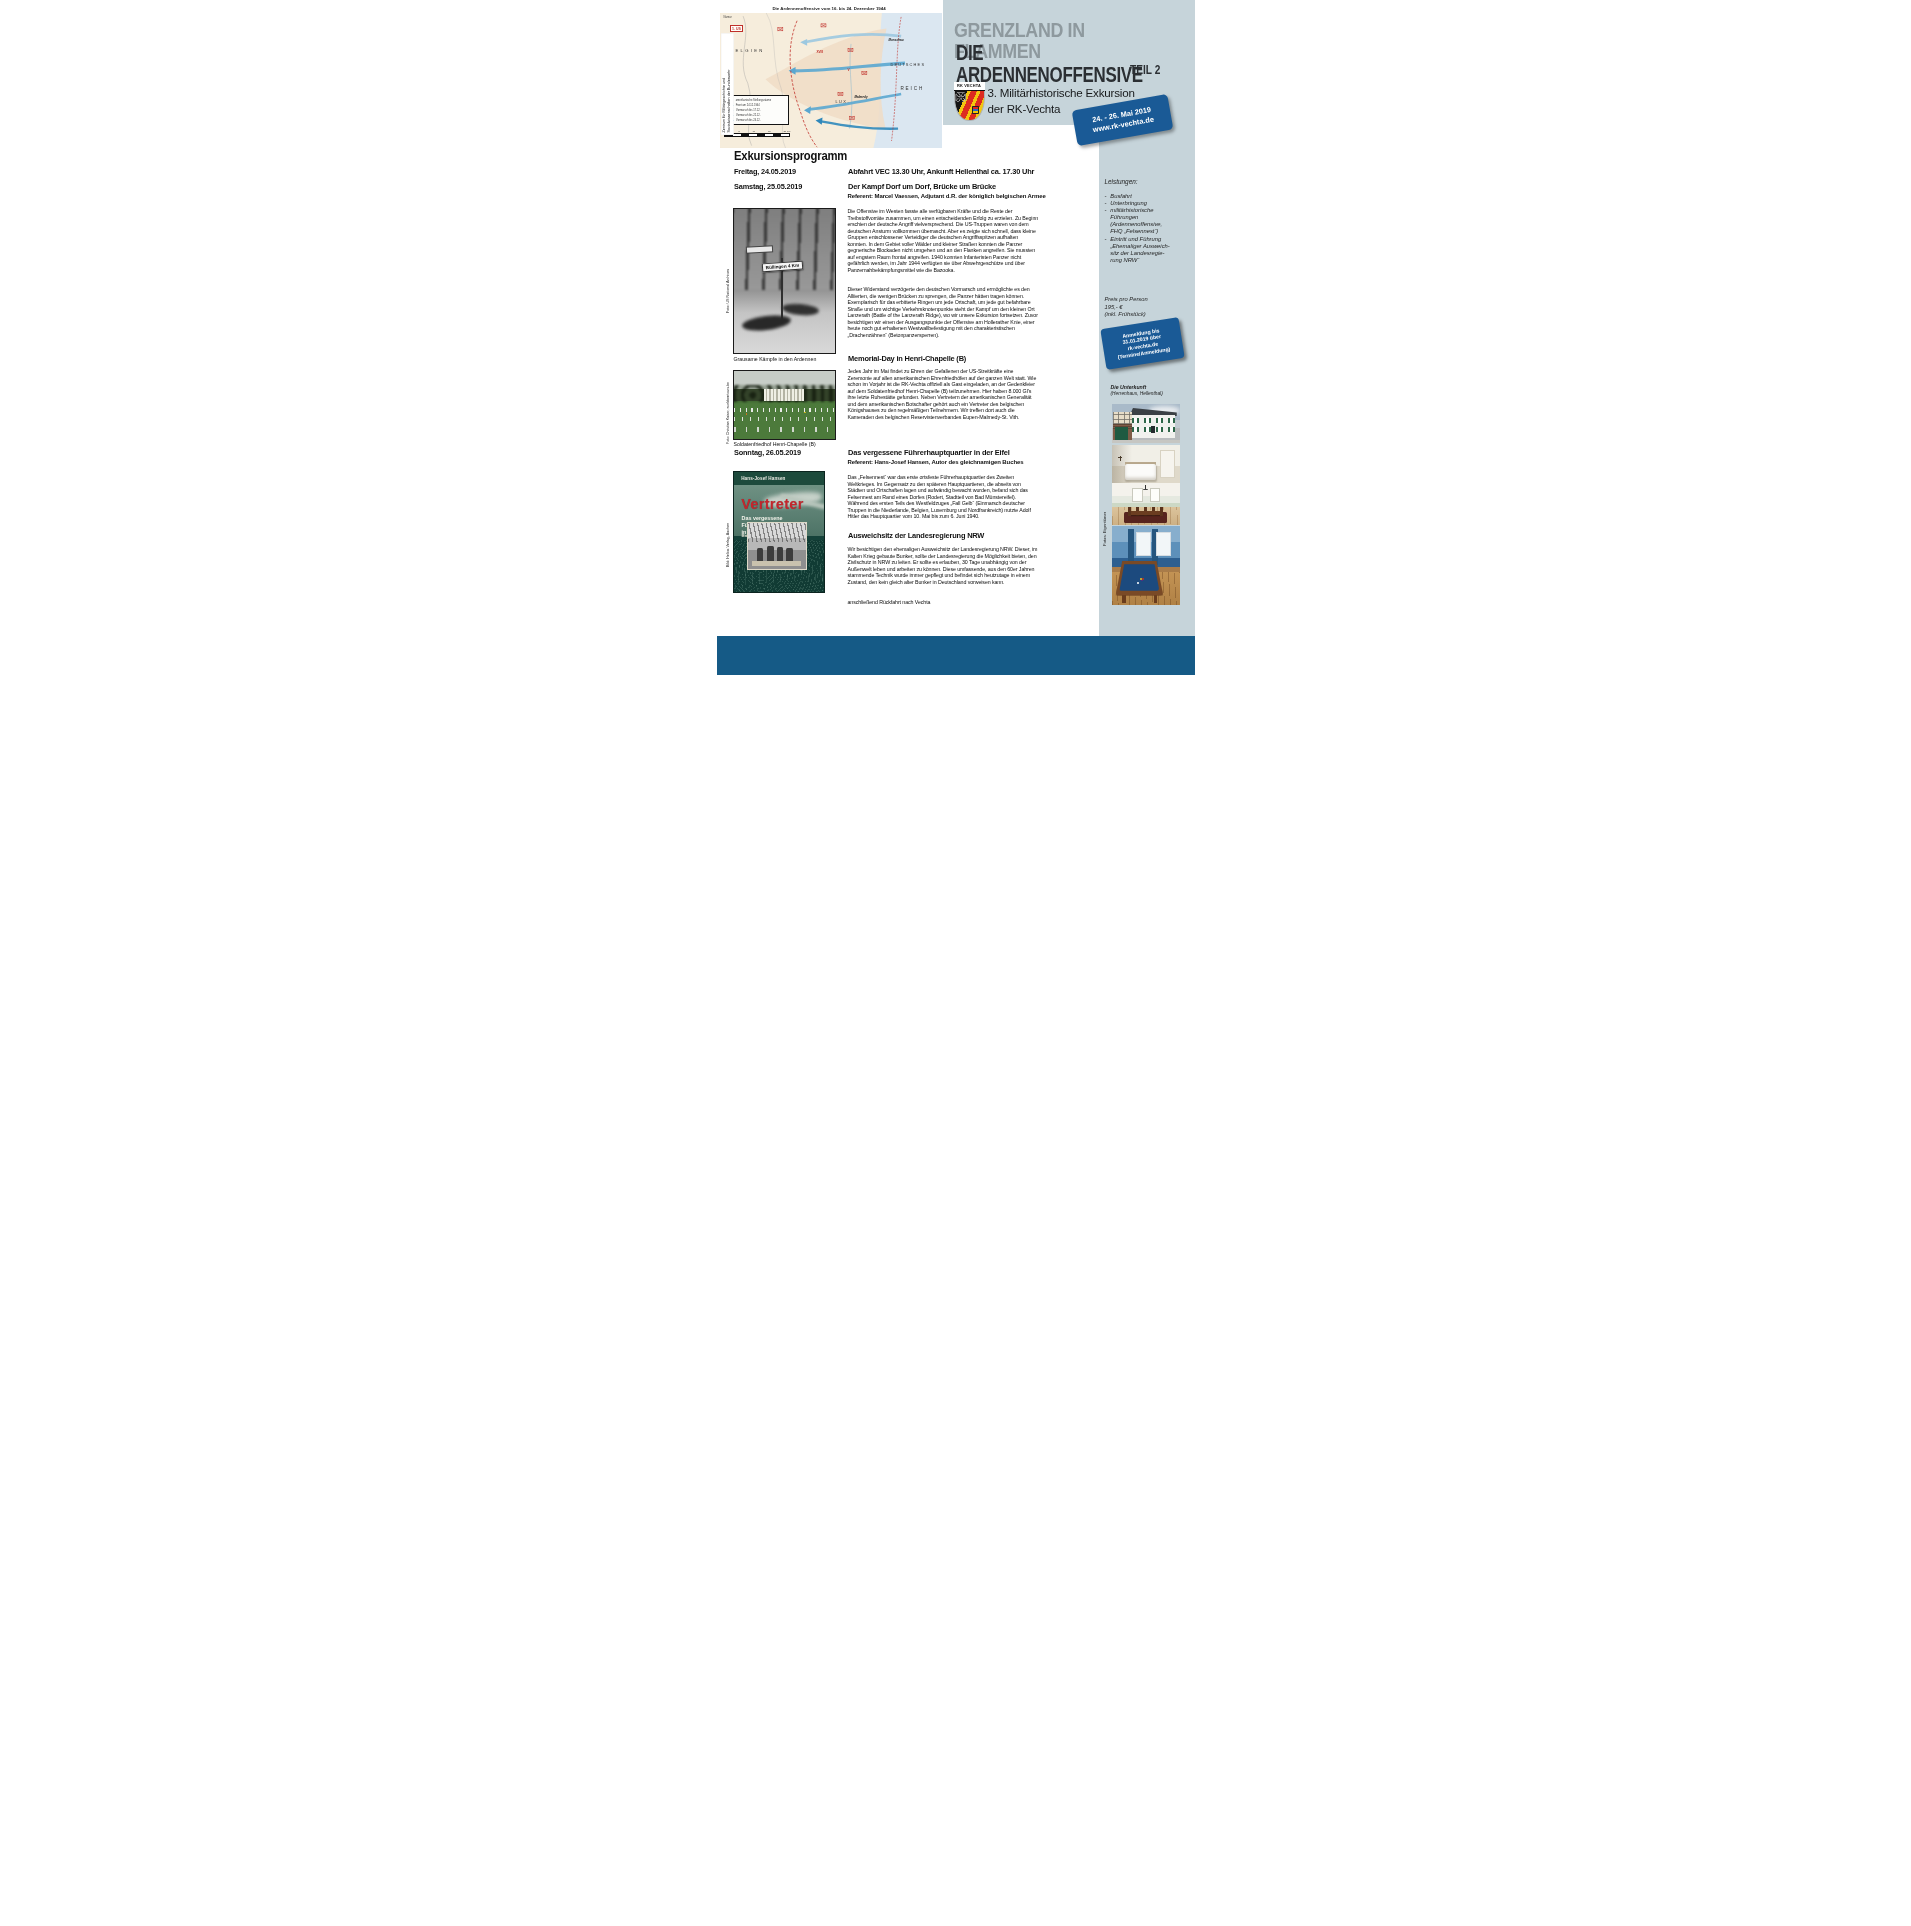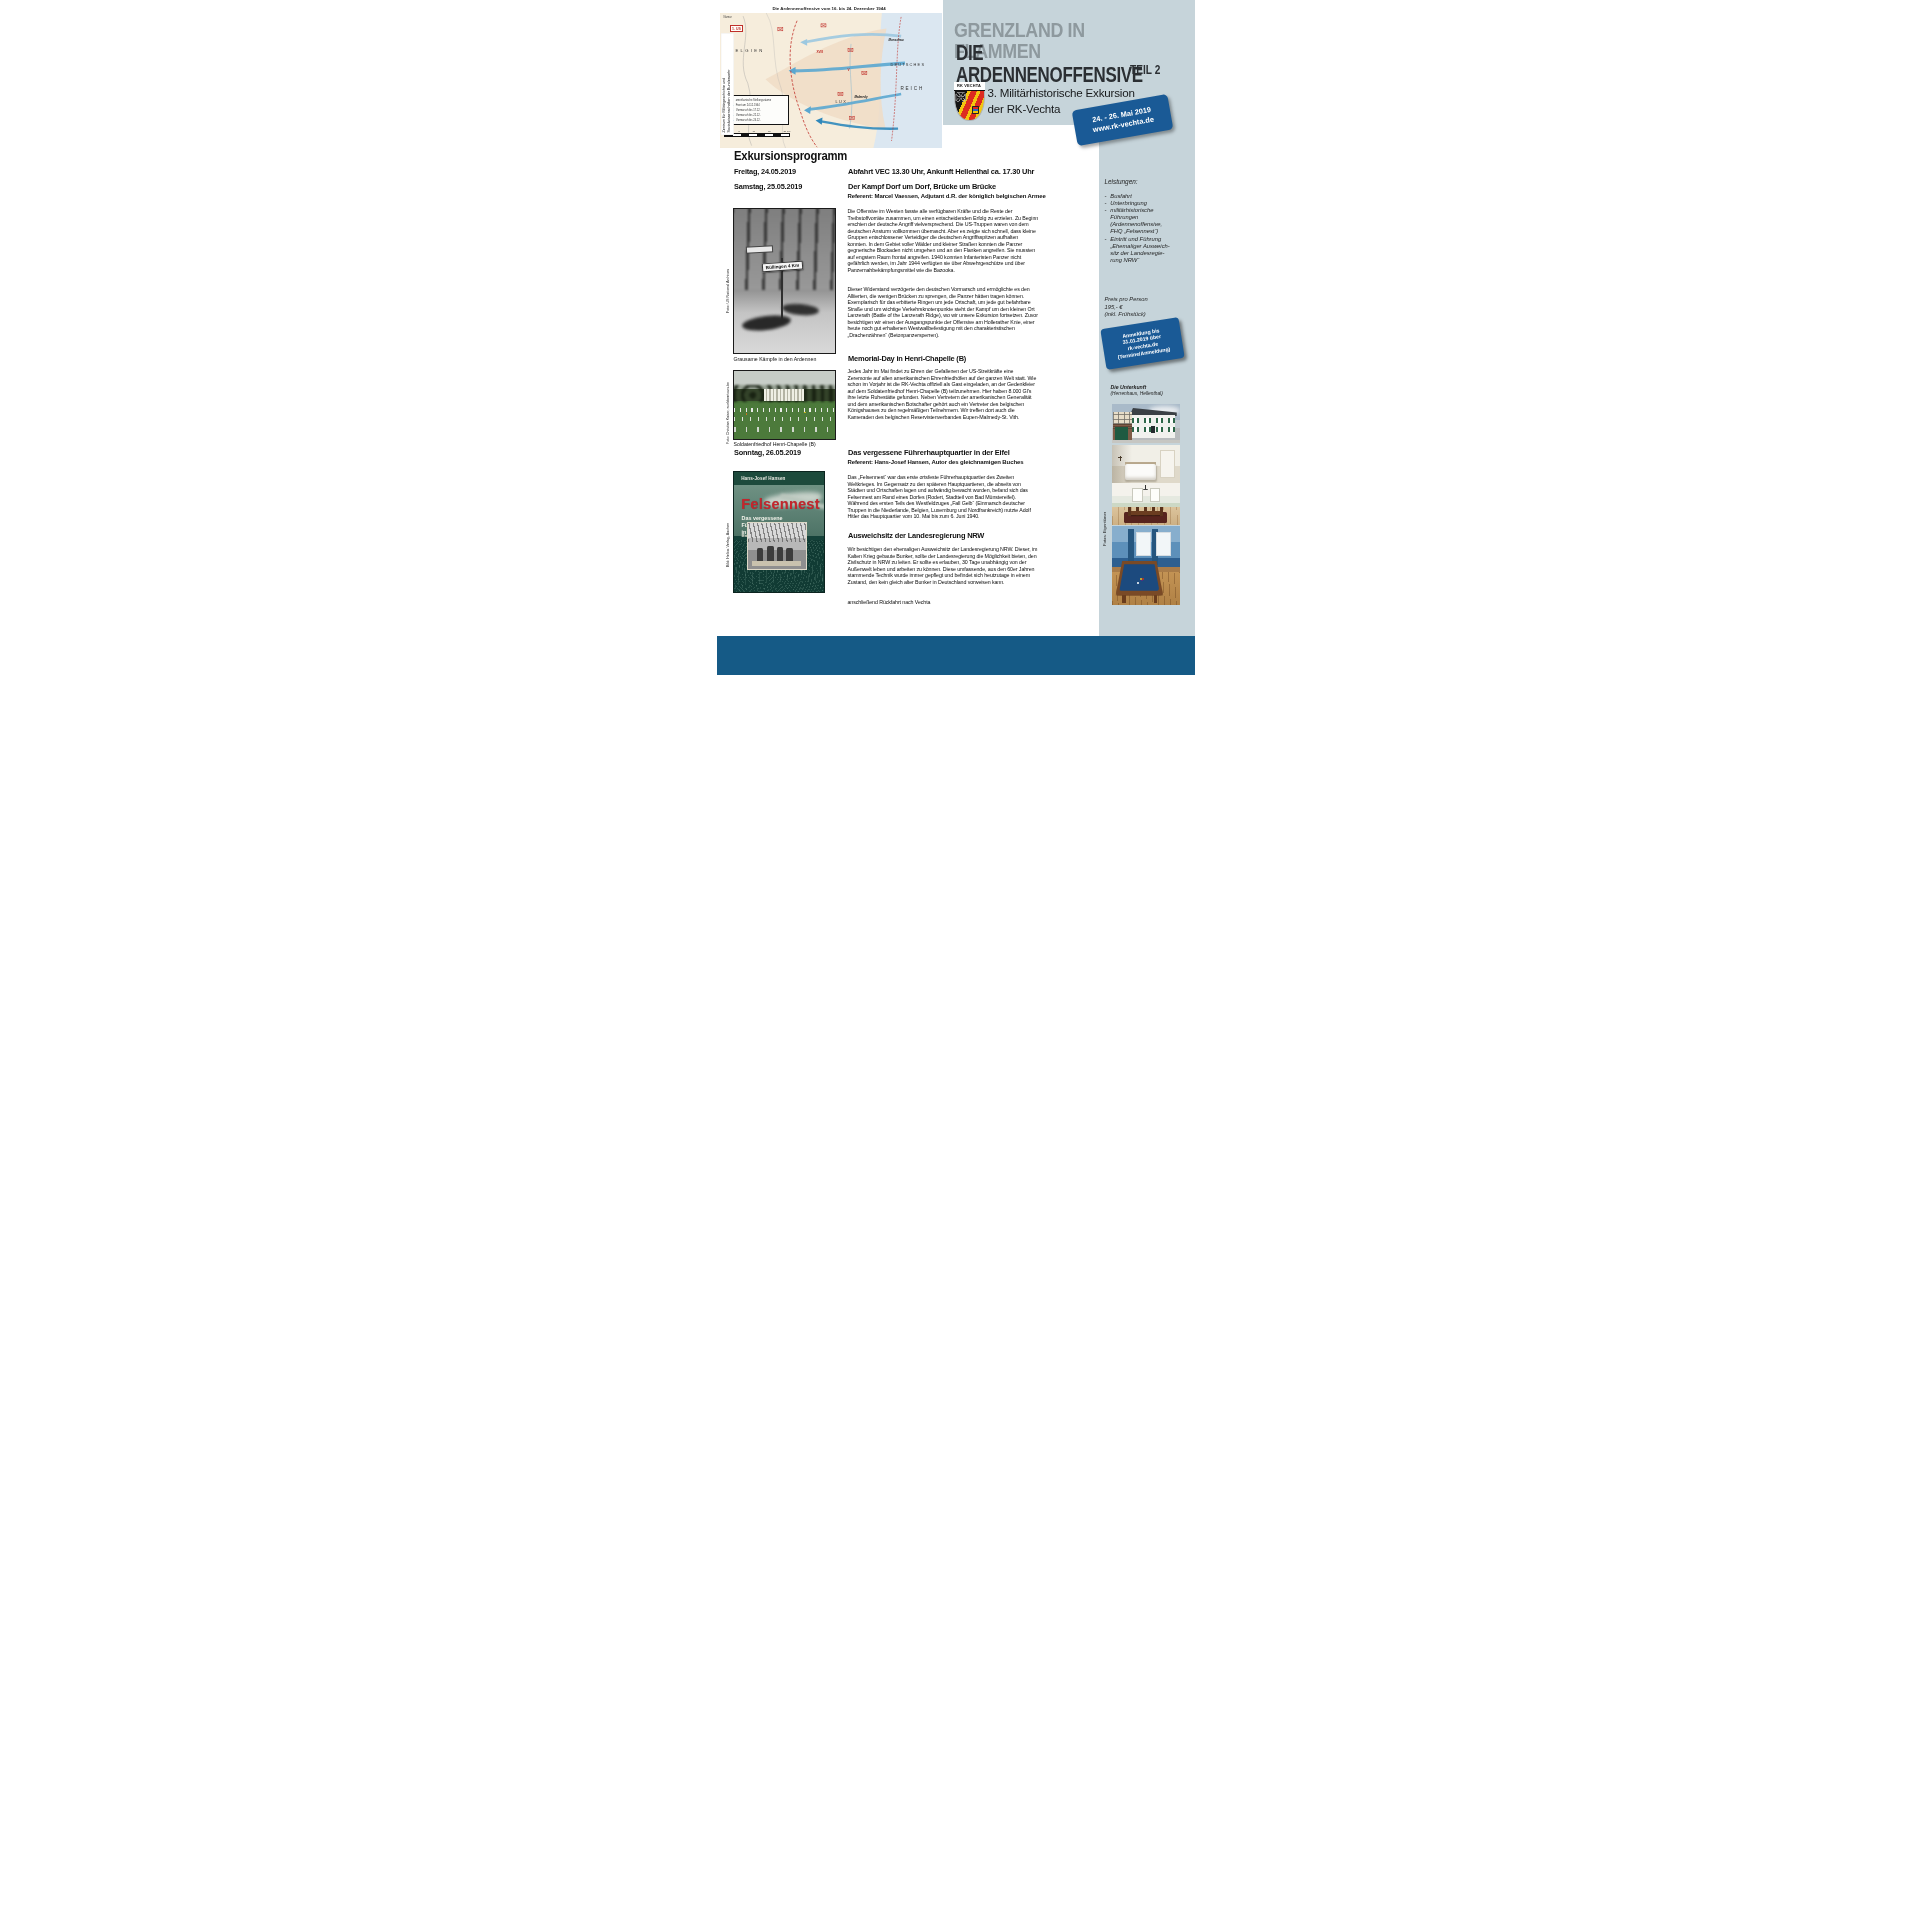--- a/index.html
+++ b/index.html
@@ -421,21 +421,21 @@
   <div class="cap" style="top:441px;">Soldatenfriedhof Henri-Chapelle (B)</div>
 
   <div class="book">
     <div class="bk-plane-area">
       <div class="bk-plane"></div>
       <div class="bk-wing"></div>
     </div>
     <div class="bk-map"></div>
     <div class="bk-band"></div>
     <div class="bk-author">Hans-Josef Hansen</div>
-    <div class="bk-title">Felsennest</div>
+    <div class="bk-title">Vertreter</div>
     <div class="bk-sub">Das vergessene Führerhauptquartier
 in der Eifel</div>
     <div class="bk-tag">Bau, Nutzung, Zerstörung</div>
     <div class="bk-photo">
       <div class="bk-ceil"></div>
       <div class="bk-fig bk-f1"></div>
       <div class="bk-fig bk-f2"></div>
       <div class="bk-fig bk-f3"></div>
       <div class="bk-fig bk-f4"></div>
       <div class="bk-table"></div>

